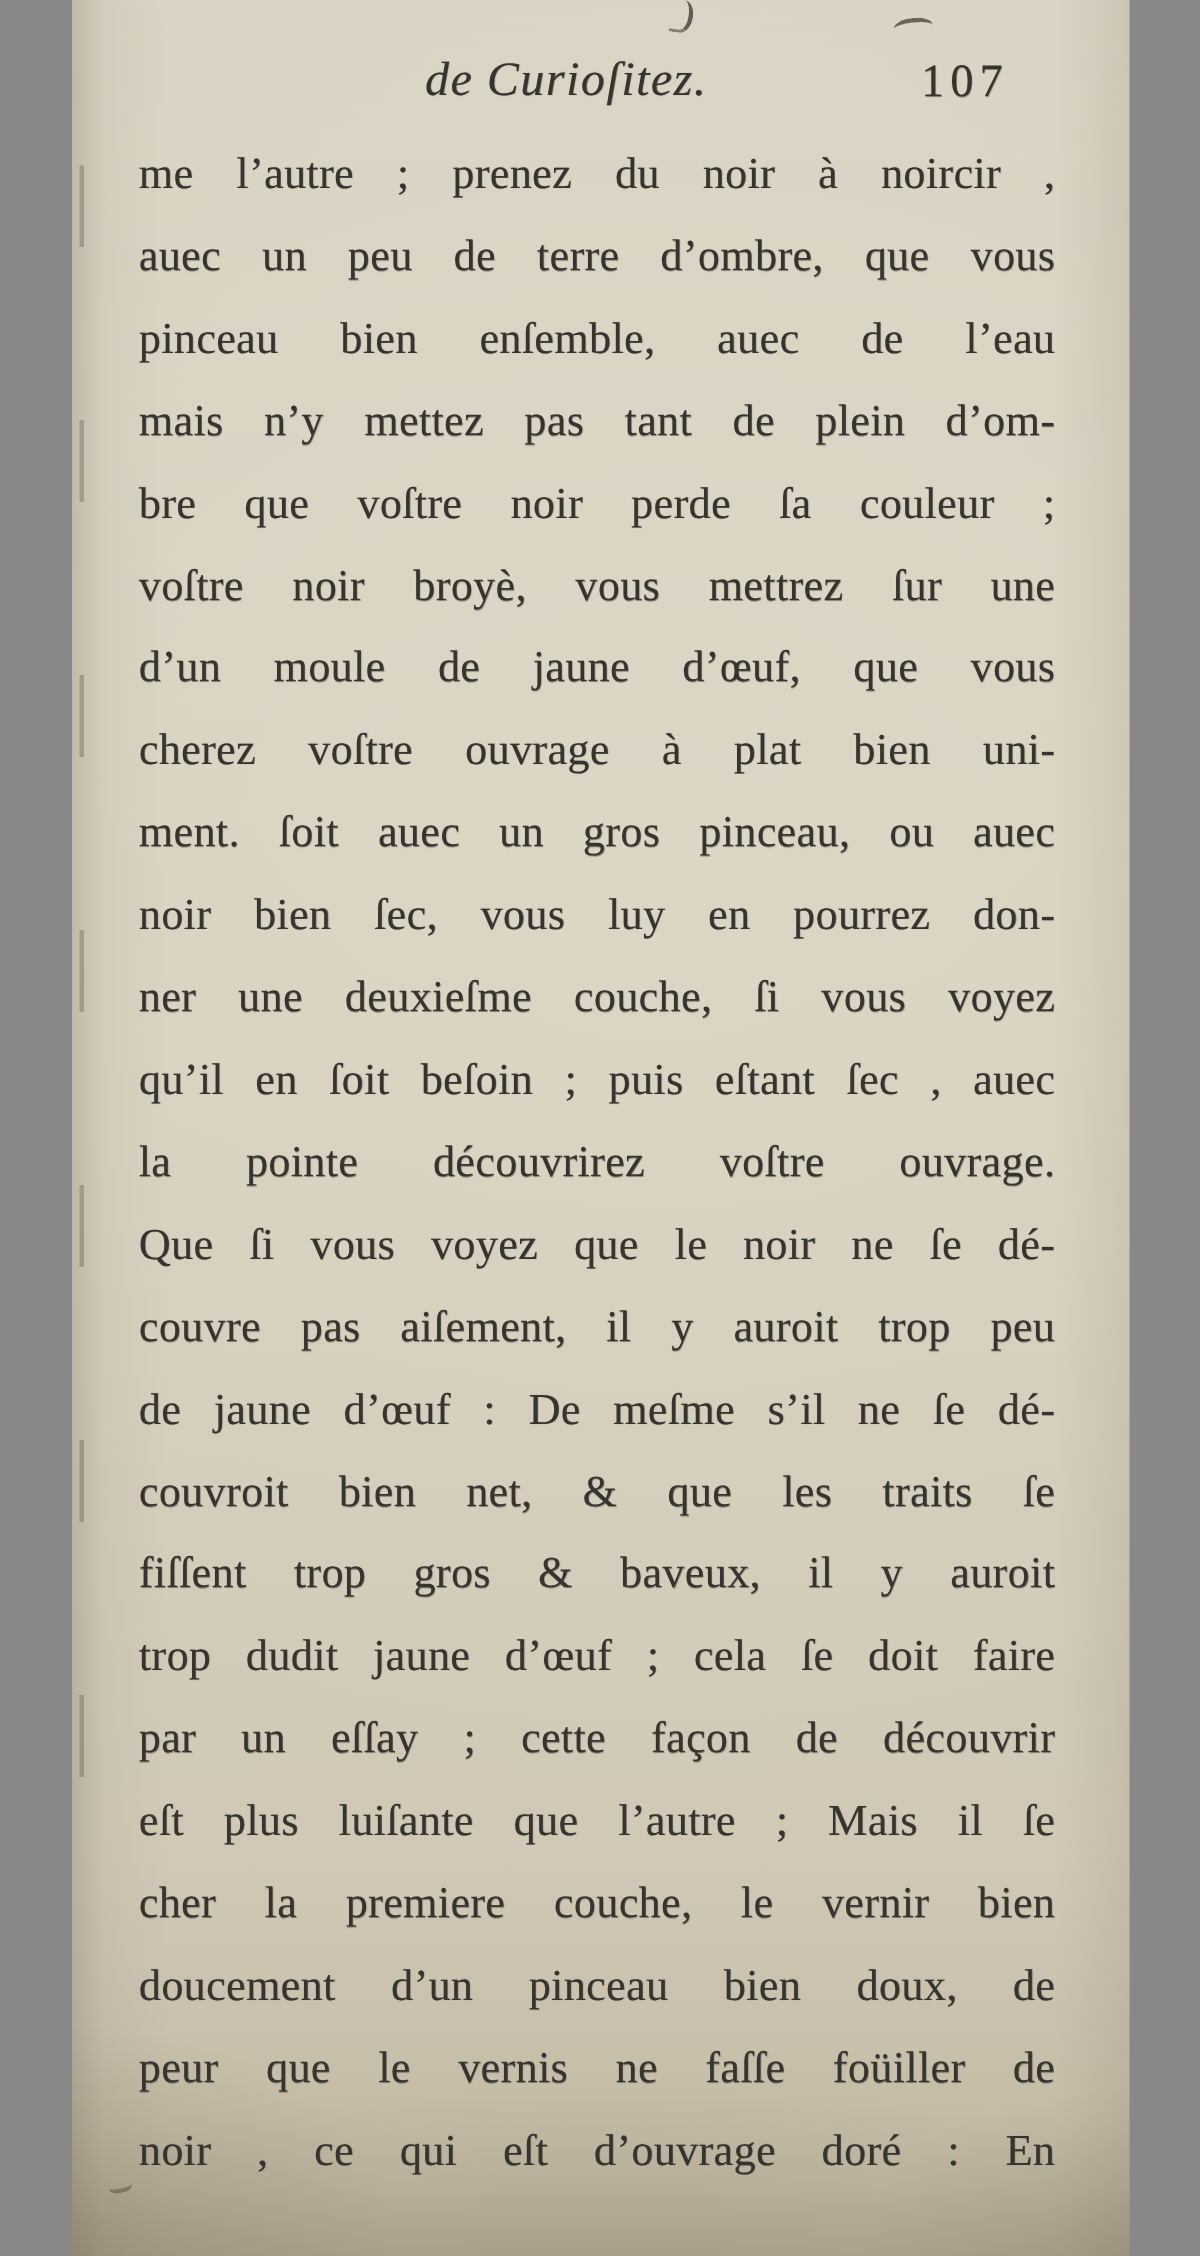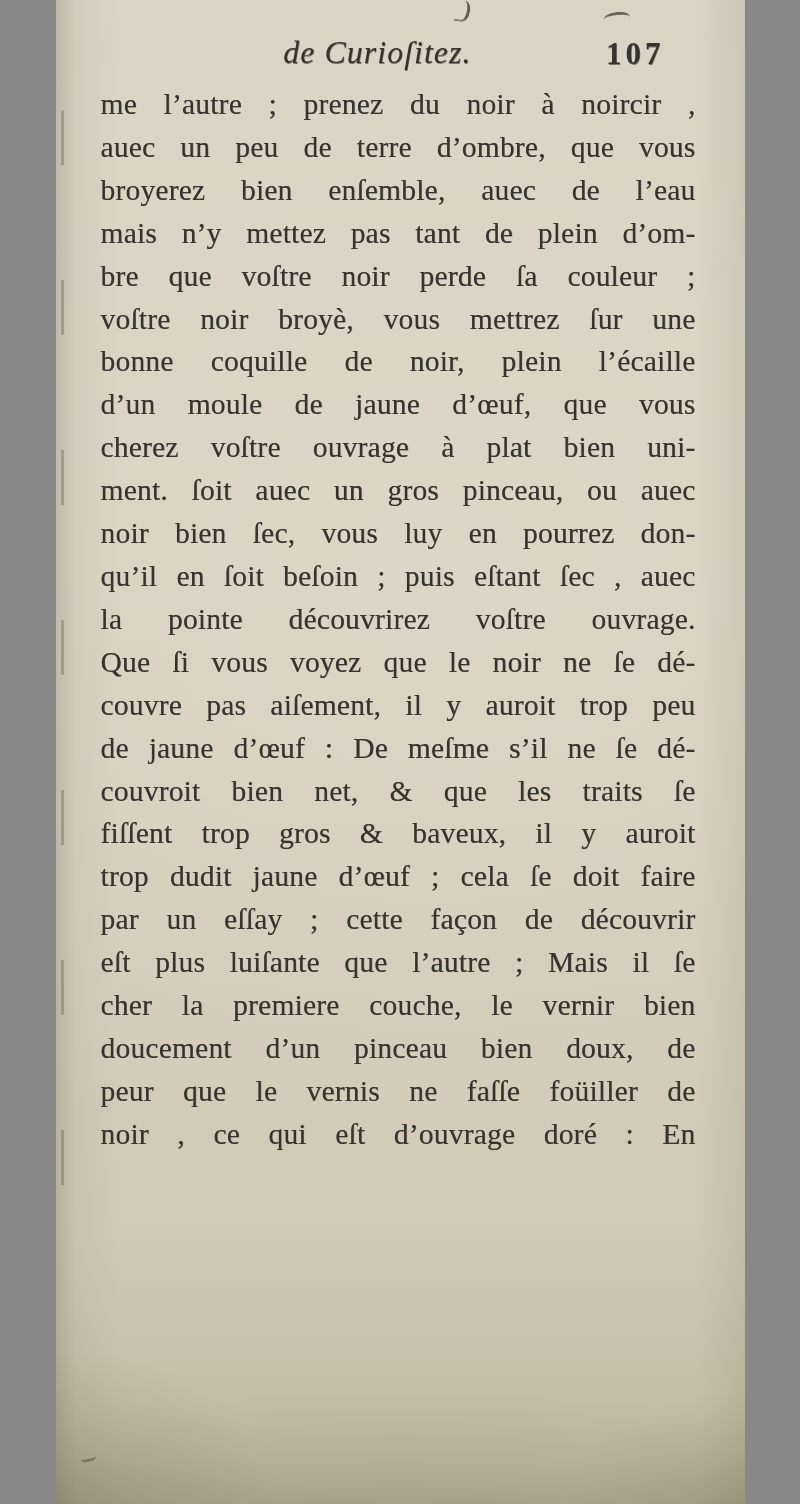--- a/index.html
+++ b/index.html
@@ -12,20 +12,21 @@
     overflow: hidden;
     font-family: "Liberation Serif", "DejaVu Serif", serif;
     color: #36342e;
     background:
       radial-gradient(ellipse 900px 260px at 50% 103%, rgba(115,105,85,0.30), transparent 62%),
       radial-gradient(ellipse 320px 220px at 0% 100%, rgba(105,95,75,0.28), transparent 70%),
       radial-gradient(ellipse 260px 160px at 100% 100%, rgba(105,95,75,0.20), transparent 70%),
       radial-gradient(ellipse 1100px 900px at 55% 38%, rgba(255,252,238,0.12), transparent 70%),
       linear-gradient(90deg, rgba(95,88,70,0.22) 0%, rgba(95,88,70,0.06) 3%, transparent 9%, transparent 93%, rgba(105,96,78,0.12) 100%),
       linear-gradient(180deg, #dad4c4 0%, #d7d0bf 50%, #d1c9b6 82%, #c2b9a4 97%, #b7ae98 100%);
+    padding-left: 16px;
   }
 
   
   .left-edge {
     position: absolute;
     left: 5px; top: 110px; bottom: 260px; width: 3px;
     background: repeating-linear-gradient(180deg,
       rgba(78,70,56,0.30) 0px, rgba(78,70,56,0.30) 55px,
       transparent 55px, transparent 170px);
     border-radius: 2px;
@@ -73,67 +74,67 @@
     white-space: nowrap;
     text-shadow: 0.4px 0.5px 0.6px rgba(48,44,36,0.55);
   }
   .page-number {
     position: absolute;
     right: 80px;
     top: 2px;
     font-size: 31px;
     letter-spacing: 4px;
     text-shadow: 0.4px 0.5px 0.6px rgba(48,44,36,0.55);
-    font-weight: bold;
   }
 
   .body-text {
     position: absolute;
     top: 83px;
     left: 45px;
     right: 49px;
   }
   .text-line {
     font-size: 29.5px;
     line-height: 42.9px;
     letter-spacing: 0.2px;
     word-spacing: 2px;
     text-align: justify;
     text-align-last: justify;
     white-space: normal;
     text-shadow: 0.35px 0.45px 0.55px rgba(48,44,36,0.5);
+    margin-top: 12px;
   }
 </style>
 </head>
 <body>
 
 <div class="page">
 
   <div class="left-edge"></div>
   <div class="mark-squiggle"></div>
   <div class="mark-tilde"></div>
   <div class="mark-bottom"></div>
 
   <div class="header">
     <div class="running-title">de Curioſitez.</div>
     <div class="page-number">107</div>
   </div>
 
   <div class="body-text">
       <div class="text-line">me l’autre ; prenez du noir à noircir ,</div>
       <div class="text-line">auec un peu de terre d’ombre, que vous</div>
-      <div class="text-line">broyerez bien enſemble, auec de l’eau</div>
+      <div class="text-line">pinceau bien enſemble, auec de l’eau</div>
       <div class="text-line">mais n’y mettez pas tant de plein d’om-</div>
       <div class="text-line">bre que voſtre noir perde ſa couleur ;</div>
       <div class="text-line">voſtre noir broyè, vous mettrez ſur une</div>
-      <div class="text-line">bonne coquille de noir, plein l’écaille</div>
       <div class="text-line">d’un moule de jaune d’œuf, que vous</div>
       <div class="text-line">cherez voſtre ouvrage à plat bien uni-</div>
       <div class="text-line">ment. ſoit auec un gros pinceau, ou auec</div>
       <div class="text-line">noir bien ſec, vous luy en pourrez don-</div>
+      <div class="text-line">ner une deuxieſme couche, ſi vous voyez</div>
       <div class="text-line">qu’il en ſoit beſoin ; puis eſtant ſec , auec</div>
       <div class="text-line">la pointe découvrirez voſtre ouvrage.</div>
       <div class="text-line">Que ſi vous voyez que le noir ne ſe dé-</div>
       <div class="text-line">couvre pas aiſement, il y auroit trop peu</div>
       <div class="text-line">de jaune d’œuf : De meſme s’il ne ſe dé-</div>
       <div class="text-line">couvroit bien net, &amp; que les traits ſe</div>
       <div class="text-line">fiſſent trop gros &amp; baveux, il y auroit</div>
       <div class="text-line">trop dudit jaune d’œuf ; cela ſe doit faire</div>
       <div class="text-line">par un eſſay ; cette façon de découvrir</div>
       <div class="text-line">eſt plus luiſante que l’autre ; Mais il ſe</div>

